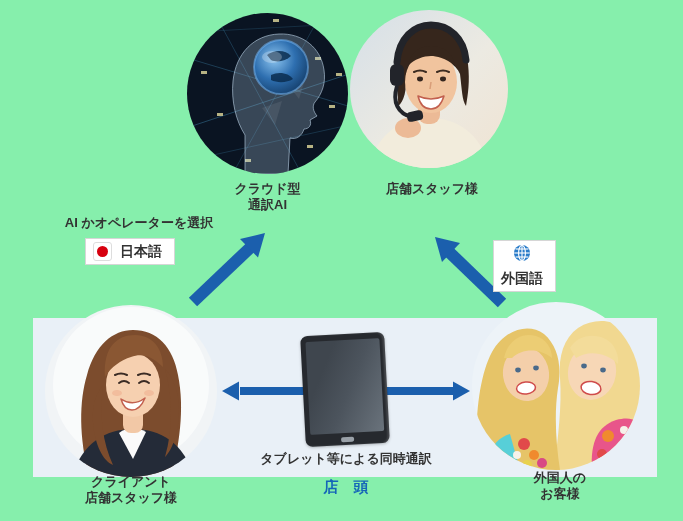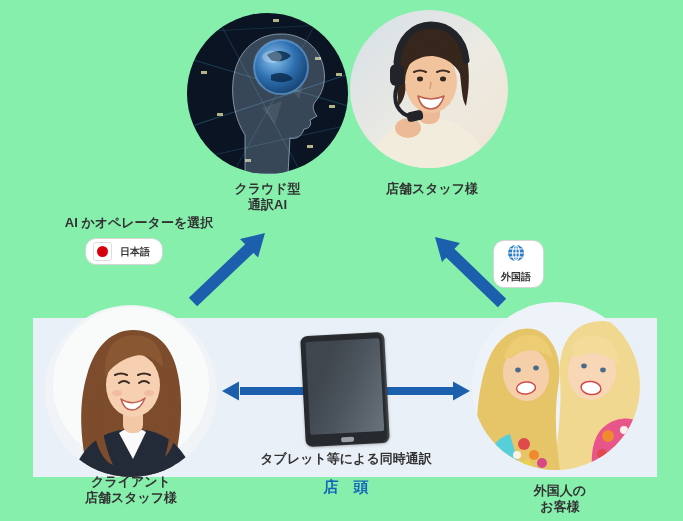--- a/index.html
+++ b/index.html
@@ -22,30 +22,30 @@
   #staff-photo     { left:45px;  top:305px; width:172px; height:172px; }
   #customers-photo { left:472px; top:302px; width:168px; height:168px; }
 
   .node-label {
     position:absolute; text-align:center; font-size:13px; font-weight:bold;
     line-height:16px; z-index:4; white-space:nowrap;
   }
   #ai-label        { left:187px; top:181px; width:161px; }
   #operator-label  { left:348px; top:181px; width:168px; }
   #staff-label     { left:45px;  top:474px; width:172px;font-family:Liberation Serif, serif; }
-  #customers-label { left:476px; top:470px; width:168px;margin-top:13px; }
+  #customers-label { left:476px; top:470px; width:168px; }
 
   #select-text {
     position:absolute; left:30px; top:214px; width:218px; text-align:center;
     font-size:13px; font-weight:bold; z-index:4;
   }
   .lang-badge {
     position:absolute; display:flex; align-items:center; gap:8px;
-    background:#fff; border:1.5px solid #d6d6d6; border-radius:11px;
-    padding:3px 12px 3px 7px; font-size:10px; font-weight:bold; z-index:4;
+    background:#fff; border:1.5px solid #d6d6d6; border-radius:0;
+    padding:3px 12px 3px 7px; font-size:14px; font-weight:bold; z-index:4;
   }
   #jp-badge { left:85px;  top:238px; }
   #foreign-badge { left:493px; top:240px;flex-direction:column; }
   .flag-box {
     width:17px; height:17px; background:#fff; border:1px solid #ddd; border-radius:3px;
     display:flex; align-items:center; justify-content:center;
   }
   .flag-dot { width:11px; height:11px; border-radius:50%; background:var(--japan-flag-red,#d7000f); }
 
   .tablet {

